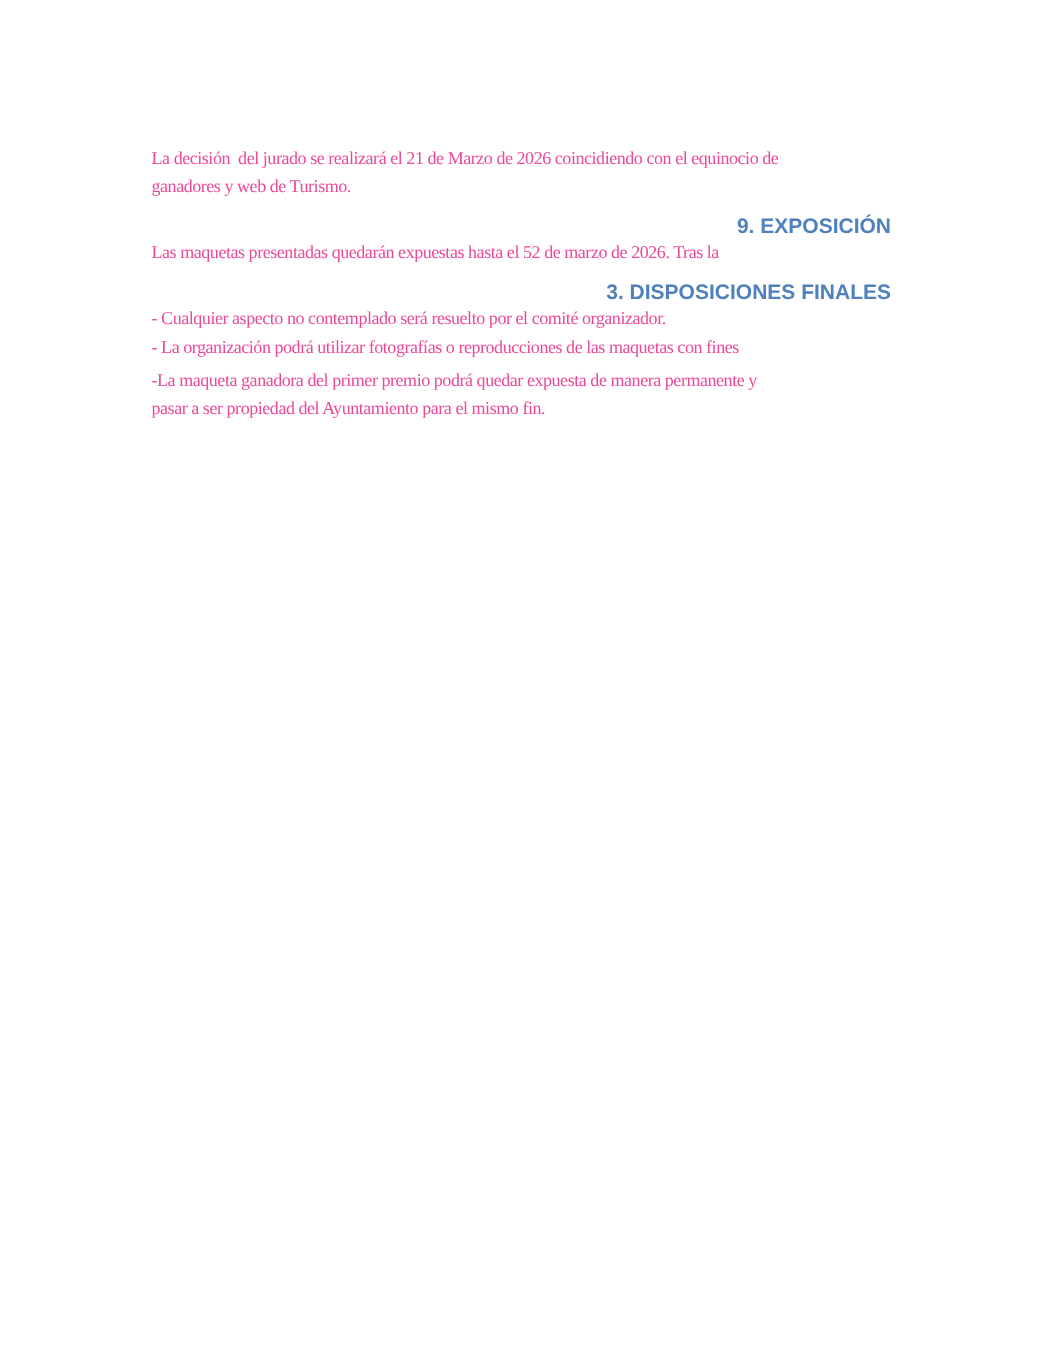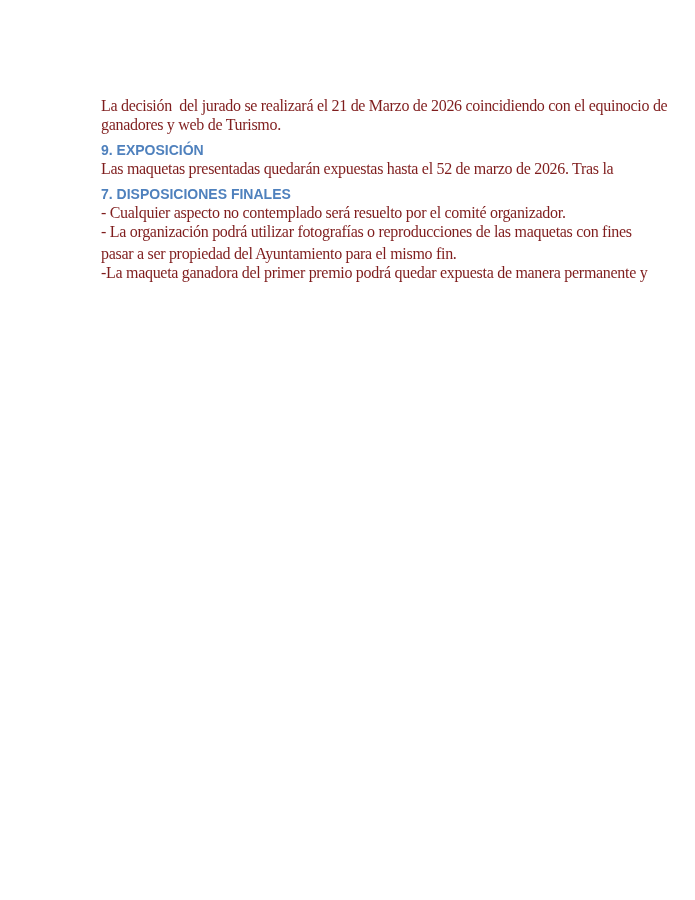--- a/index.html
+++ b/index.html
@@ -14,62 +14,63 @@
     background: #ffffff;
     overflow: hidden;
   }
   .content {
     padding: 96px 0 0 101px;
     width: 493px;
   }
   .para {
     margin: 0 0 3px 0;
     font-family: "Liberation Serif", "DejaVu Serif", serif;
-    font-size: 16px;
+    font-size: 12px;
     letter-spacing: -0.3px;
-    color: #7f1d1d;
+    color: #ec4899;
   }
   .line {
     display: block;
     line-height: 19px;
     white-space: pre;
   }
   .heading {
     margin: 7px 0 0 0;
     font-family: "Liberation Sans", "DejaVu Sans", sans-serif;
     font-weight: bold;
     font-size: 14px;
     line-height: 18px;
     color: #4f81bd;
     white-space: pre;
+    text-align: right;
   }
 </style>
 </head>
 <body>
 
 <div class="page">
   <div class="content">
 
     <p class="para">
       <span class="line">La decisión  del jurado se realizará el 21 de Marzo de 2026 coincidiendo con el equinocio de</span>
       <span class="line">ganadores y web de Turismo.</span>
     </p>
 
     <h2 class="heading">9. EXPOSICIÓN</h2>
 
     <p class="para">
       <span class="line">Las maquetas presentadas quedarán expuestas hasta el 52 de marzo de 2026. Tras la</span>
     </p>
 
-    <h2 class="heading">7. DISPOSICIONES FINALES</h2>
+    <h2 class="heading">3. DISPOSICIONES FINALES</h2>
 
     <p class="para">
       <span class="line">- Cualquier aspecto no contemplado será resuelto por el comité organizador.</span>
       <span class="line">- La organización podrá utilizar fotografías o reproducciones de las maquetas con fines</span>
     </p>
 
     <p class="para">
+      <span class="line">-La maqueta ganadora del primer premio podrá quedar expuesta de manera permanente y</span>
       <span class="line">pasar a ser propiedad del Ayuntamiento para el mismo fin.</span>
-      <span class="line">-La maqueta ganadora del primer premio podrá quedar expuesta de manera permanente y</span>
     </p>
 
   </div>
 </div>
 
 </body></html>

